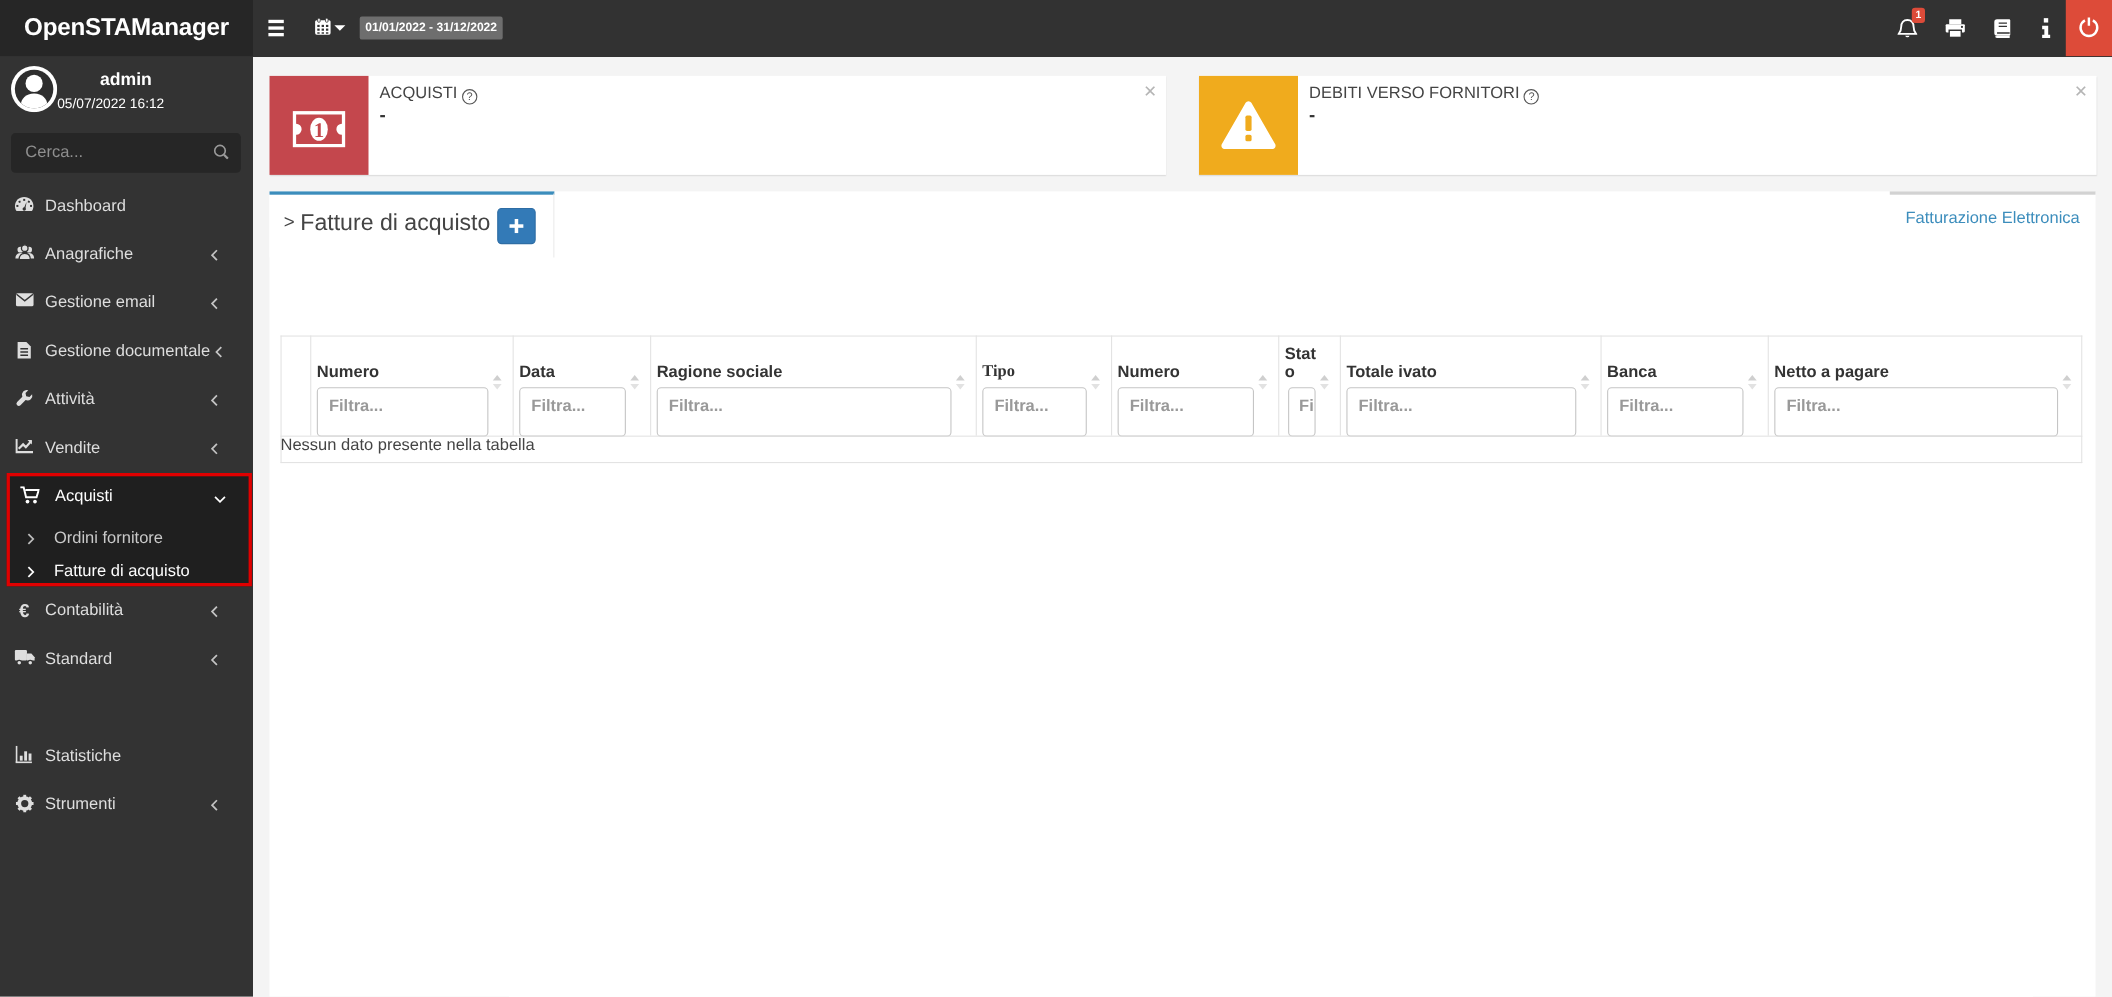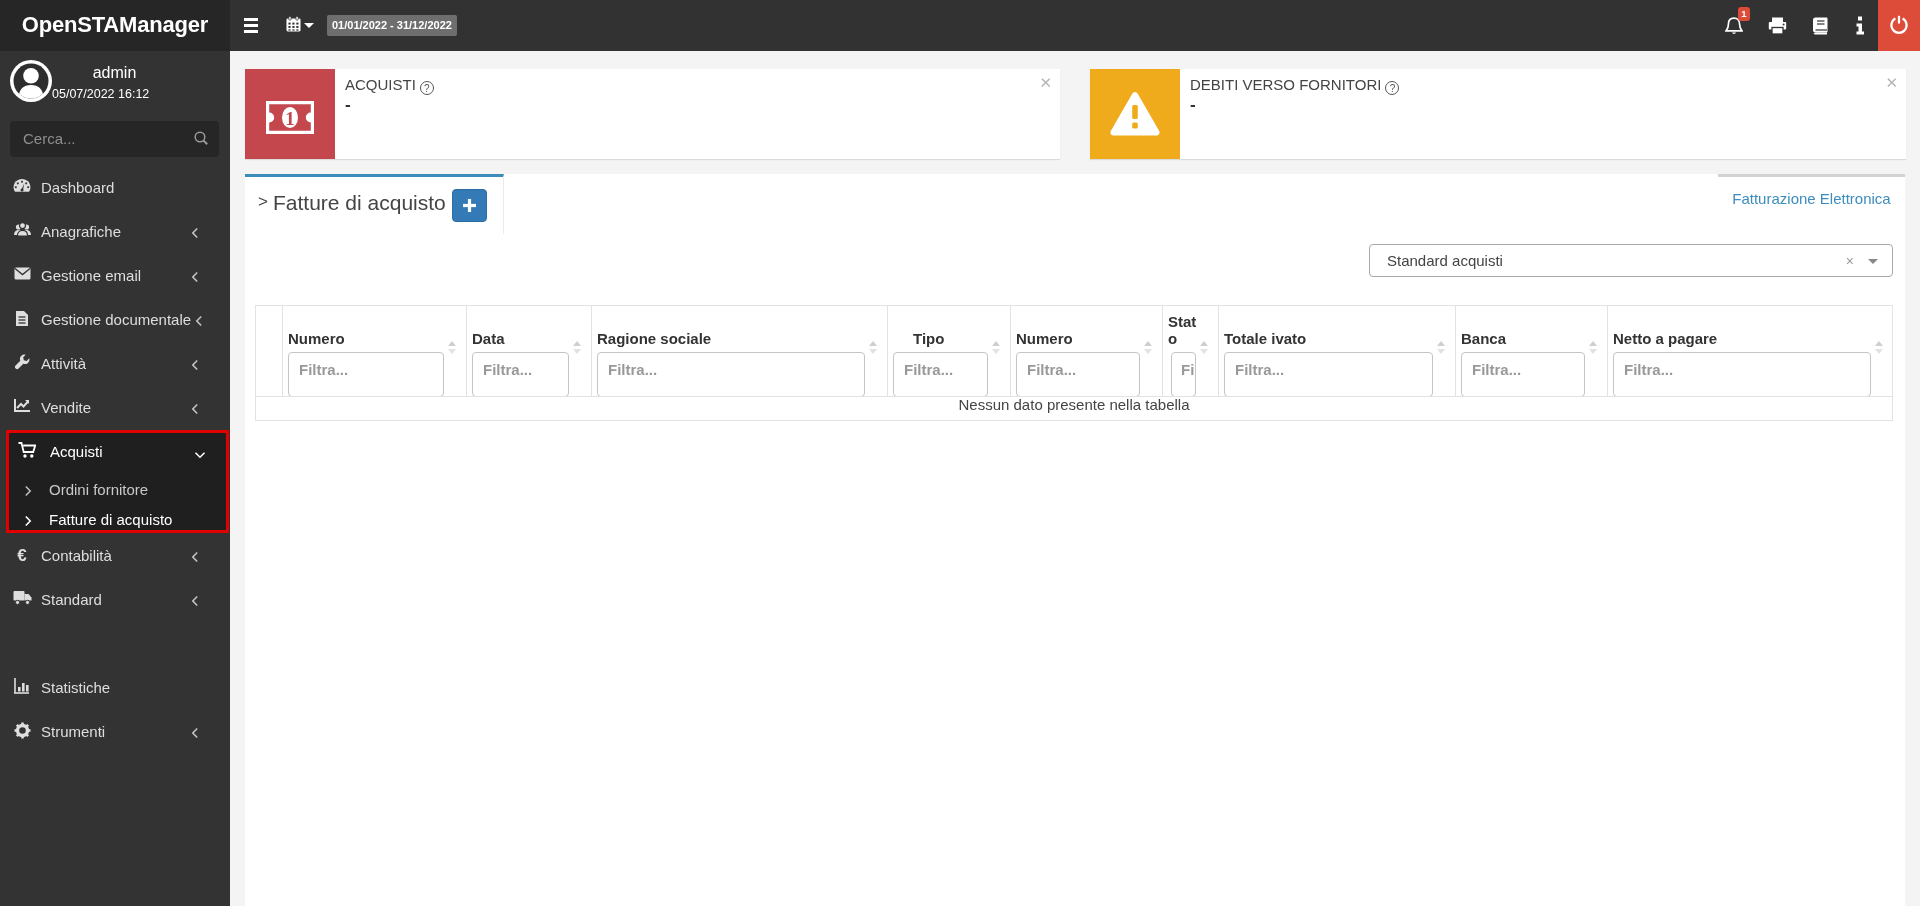--- a/index.html
+++ b/index.html
@@ -6,21 +6,21 @@
 * { margin:0; padding:0; box-sizing:border-box; }
 html,body { width:1920px; height:906px; overflow:hidden; background:#f4f4f4;
   font-family:"Liberation Sans", sans-serif; }
 
 
 #sidebar { position:fixed; left:0; top:0; width:230px; height:906px; background:#333333; z-index:20; }
 #logo { position:absolute; left:0; top:0; width:230px; height:51px; background:#262626;
   color:#fff; font-weight:bold; font-size:22px; text-align:center; line-height:50px; letter-spacing:-0.2px; }
 #avatar { position:absolute; left:10px; top:60px; width:42px; height:42px; }
 #uname { position:absolute; left:52px; top:64px; width:125px; text-align:center;
-  color:#fff; font-weight:normal; font-size:16px; }
+  color:#fff; font-weight:bold; font-size:16px; }
 #udate { position:absolute; left:52px; top:87px; width:125px; text-align:left;
   color:#ffffff; font-size:12.5px; }
 #search { position:absolute; left:10px; top:121px; width:209px; height:36px;
   background:#262626; border-radius:4px; }
 #search .ph { position:absolute; left:13px; top:0; line-height:36px; color:#8f8f8f; font-size:15px; }
 #search svg { position:absolute; right:11px; top:10px; }
 
 .mi { position:absolute; left:0; width:230px; height:44px; color:#dedede; font-size:15px; }
 .mi .ic { position:absolute; left:13px; top:50%; transform:translateY(-50%); width:18px; height:18px; text-align:center; }
 .mi .tx { position:absolute; left:41px; top:50%; transform:translateY(-50%); }
@@ -81,21 +81,21 @@
 .vln { position:absolute; top:0; width:1px; height:91px; background:#e3e3e3; }
 .hl { position:absolute; left:45px; font-size:15px; font-weight:bold; color:#333; line-height:17px; overflow-wrap:anywhere; }
 .fin { position:absolute; top:47px; height:45px; border:1px solid #c5c5c5; border-radius:4px;
   background:#fff; overflow:hidden; }
 .fin span { position:absolute; left:10px; top:8px; font-size:15px; font-weight:bold; color:#999;
   white-space:nowrap; }
 .sArr { position:absolute; width:0; height:0; border-left:4px solid transparent; border-right:4px solid transparent; }
 .up { border-bottom:5px solid #cfcfcf; }
 .dn { border-top:5px solid #e2e2e2; }
 #nodata { position:absolute; left:0; top:91px; width:1638px; height:25px; border-top:1px solid #e3e3e3;
-  text-align:center; font-size:15px; color:#444; line-height:15px; }
+  font-size:15px; color:#444; line-height:15px; }
 </style>
 </head>
 <body>
 <div id="sidebar">
   <div id="logo">OpenSTAManager</div>
   <div id="avatar"><svg width="42" height="42" viewBox="0 0 42 42">
     <defs>
           <clipPath id="avc">
             <circle cx="21" cy="21" r="17.5"></circle>
           </clipPath>
@@ -342,25 +342,20 @@
       <span class="gt">&gt;</span>
       <h3>Fatture di acquisto</h3>
       <div id="plus">
           <svg width="13" height="13" viewBox="0 0 13 13">
             <rect x="4.9" y="0" width="3.2" height="13" fill="#fff"></rect>
             <rect x="0" y="4.9" width="13" height="3.2" fill="#fff"></rect>
           </svg>
         </div>
     </div>
     <div id="tab2">Fatturazione Elettronica</div>
-    <div id="sel">
-      <span class="t">Standard acquisti</span>
-      <span class="x">×</span>
-      <span class="c"></span>
-    </div>
     <div id="tbl">
       <div class="ob" style="left:0;top:0;width:1638px;height:1px;"></div>
       <div class="ob" style="left:0;top:115px;width:1638px;height:1px;"></div>
       <div class="ob" style="left:0;top:0;width:1px;height:116px;"></div>
       <div class="ob" style="left:1637px;top:0;width:1px;height:116px;"></div>
       <div class="vln" style="left:27px;"></div>
       <div class="vln" style="left:211px;"></div>
       <div class="vln" style="left:336px;"></div>
       <div class="vln" style="left:632px;"></div>
       <div class="vln" style="left:755px;"></div>
@@ -379,21 +374,21 @@
           <span>Filtra...</span>
         </div>
       <div class="sArr up" style="left:318px;top:36px;"></div>
       <div class="sArr dn" style="left:318px;top:44px;"></div>
       <div class="hl" style="left:342px;bottom:74px;width:276px;">Ragione sociale</div>
       <div class="fin" style="left:342px;width:268px;">
           <span>Filtra...</span>
         </div>
       <div class="sArr up" style="left:614px;top:36px;"></div>
       <div class="sArr dn" style="left:614px;top:44px;"></div>
-      <div class="hl" style="left:658px;bottom:74px;width:103px;">Tipo</div>
+      <div class="hl" style="left:638px;bottom:74px;width:103px;font-family:Liberation Serif, serif;">Tipo</div>
       <div class="fin" style="left:638px;width:95px;">
           <span>Filtra...</span>
         </div>
       <div class="sArr up" style="left:737px;top:36px;"></div>
       <div class="sArr dn" style="left:737px;top:44px;"></div>
       <div class="hl" style="left:761px;bottom:74px;width:132px;">Numero</div>
       <div class="fin" style="left:761px;width:124px;">
           <span>Filtra...</span>
         </div>
       <div class="sArr up" style="left:889px;top:36px;"></div>

